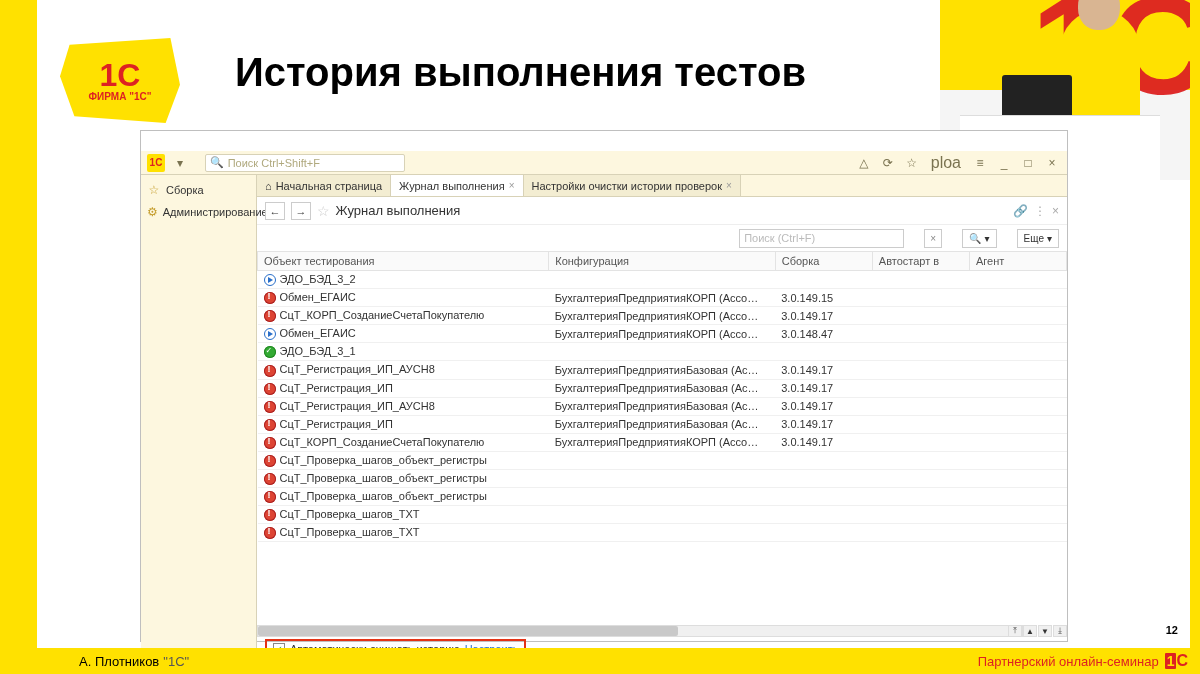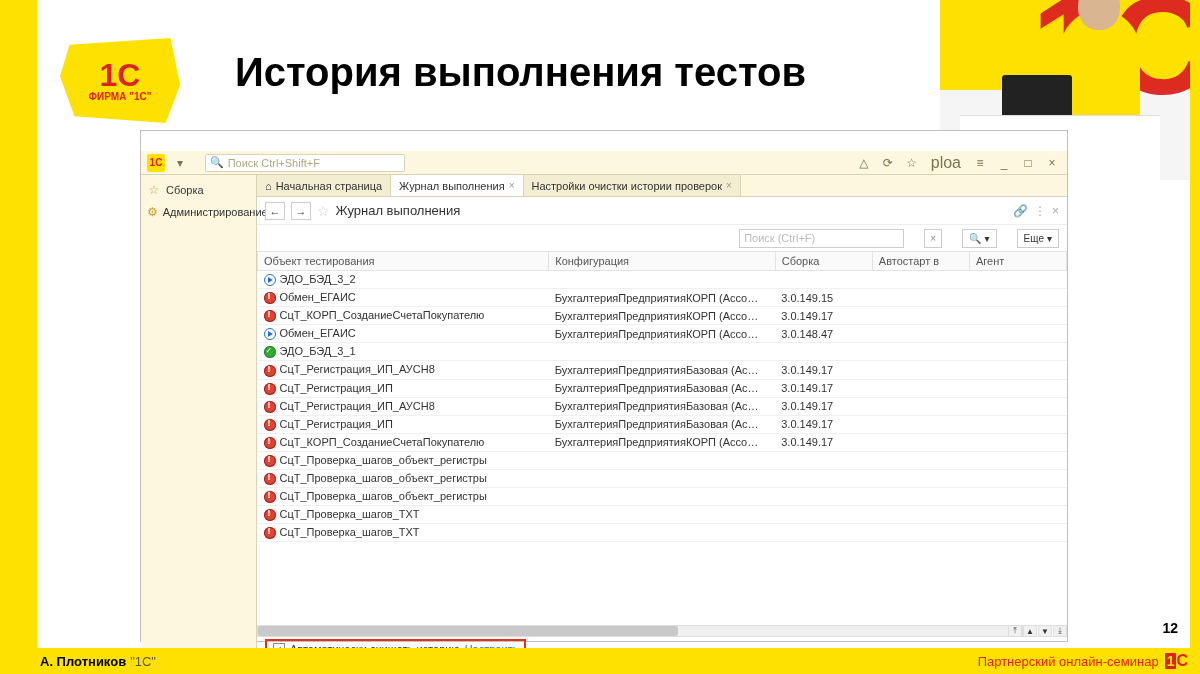--- a/index.html
+++ b/index.html
@@ -60,36 +60,36 @@
     position: absolute;
     left: 0; bottom: 0;
     width: 1200px;
     height: 26px;
     background: #ffe100;
     display: flex;
     align-items: center;
     padding: 0 12px 0 40px;
     font-size: 13px;
   }
-  .author-name { font-weight: 700; }
+  .author-name { font-weight: 400; margin-left: 39px; }
   .author-org { color: #555; margin-left: 4px; }
   .bottom-spacer { flex: 1; }
   .seminar-label { color: #d22; font-weight: 400; padding-left: 20px; }
   .logo-br-small {
     display: inline-flex;
     align-items: baseline;
     margin-left: 6px;
   }
   .logo-br-small .one { color: #ffe100; background: #d22; padding: 0 2px; border-radius: 1px; font-weight: 900; font-size: 14px; }
   .logo-br-small .c { color: #d22; font-weight: 900; font-size: 16px; }
   
   .slide-num {
     position: absolute;
     right: 22px; bottom: 38px;
-    font-size: 14px;
+    font-size: 11px;
     font-weight: 700;
     color: #000;
   }
   
   .speaker-box {
     position: absolute;
     right: 10px; top: 0;
     width: 250px; height: 180px;
     background: linear-gradient(#ffe100 0 50%, #f5f5f5 50% 100%);
     overflow: hidden;

